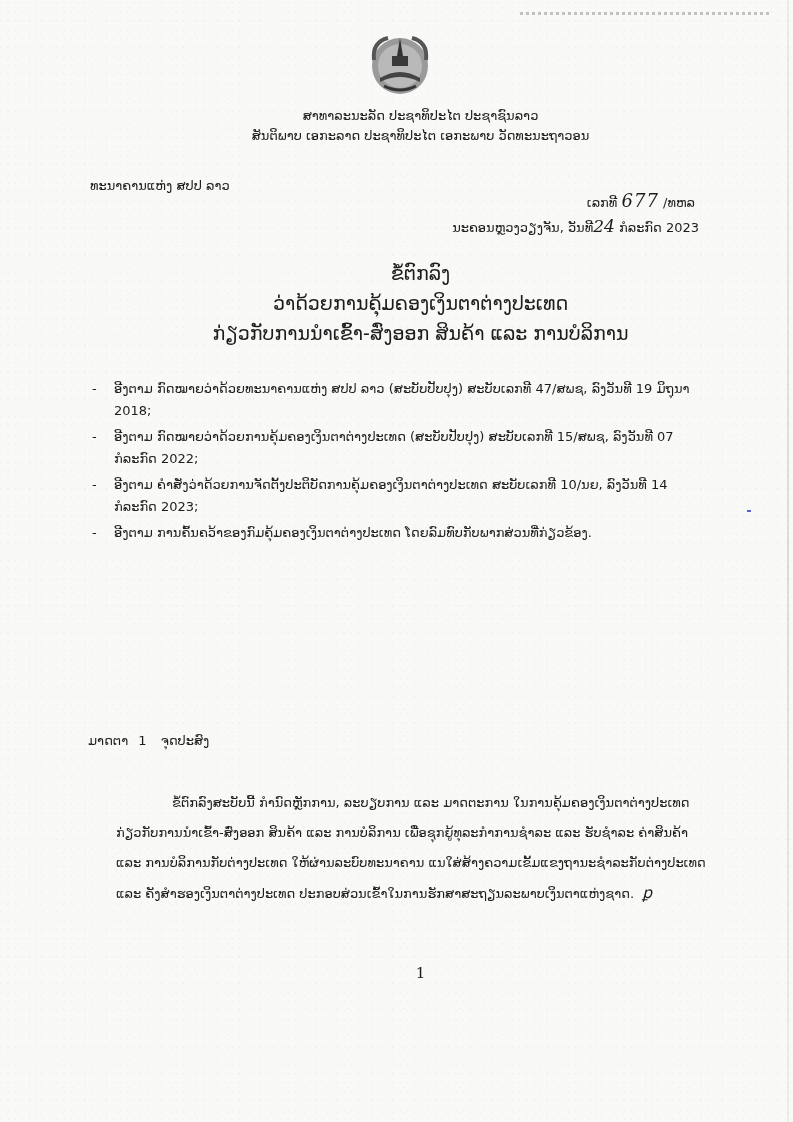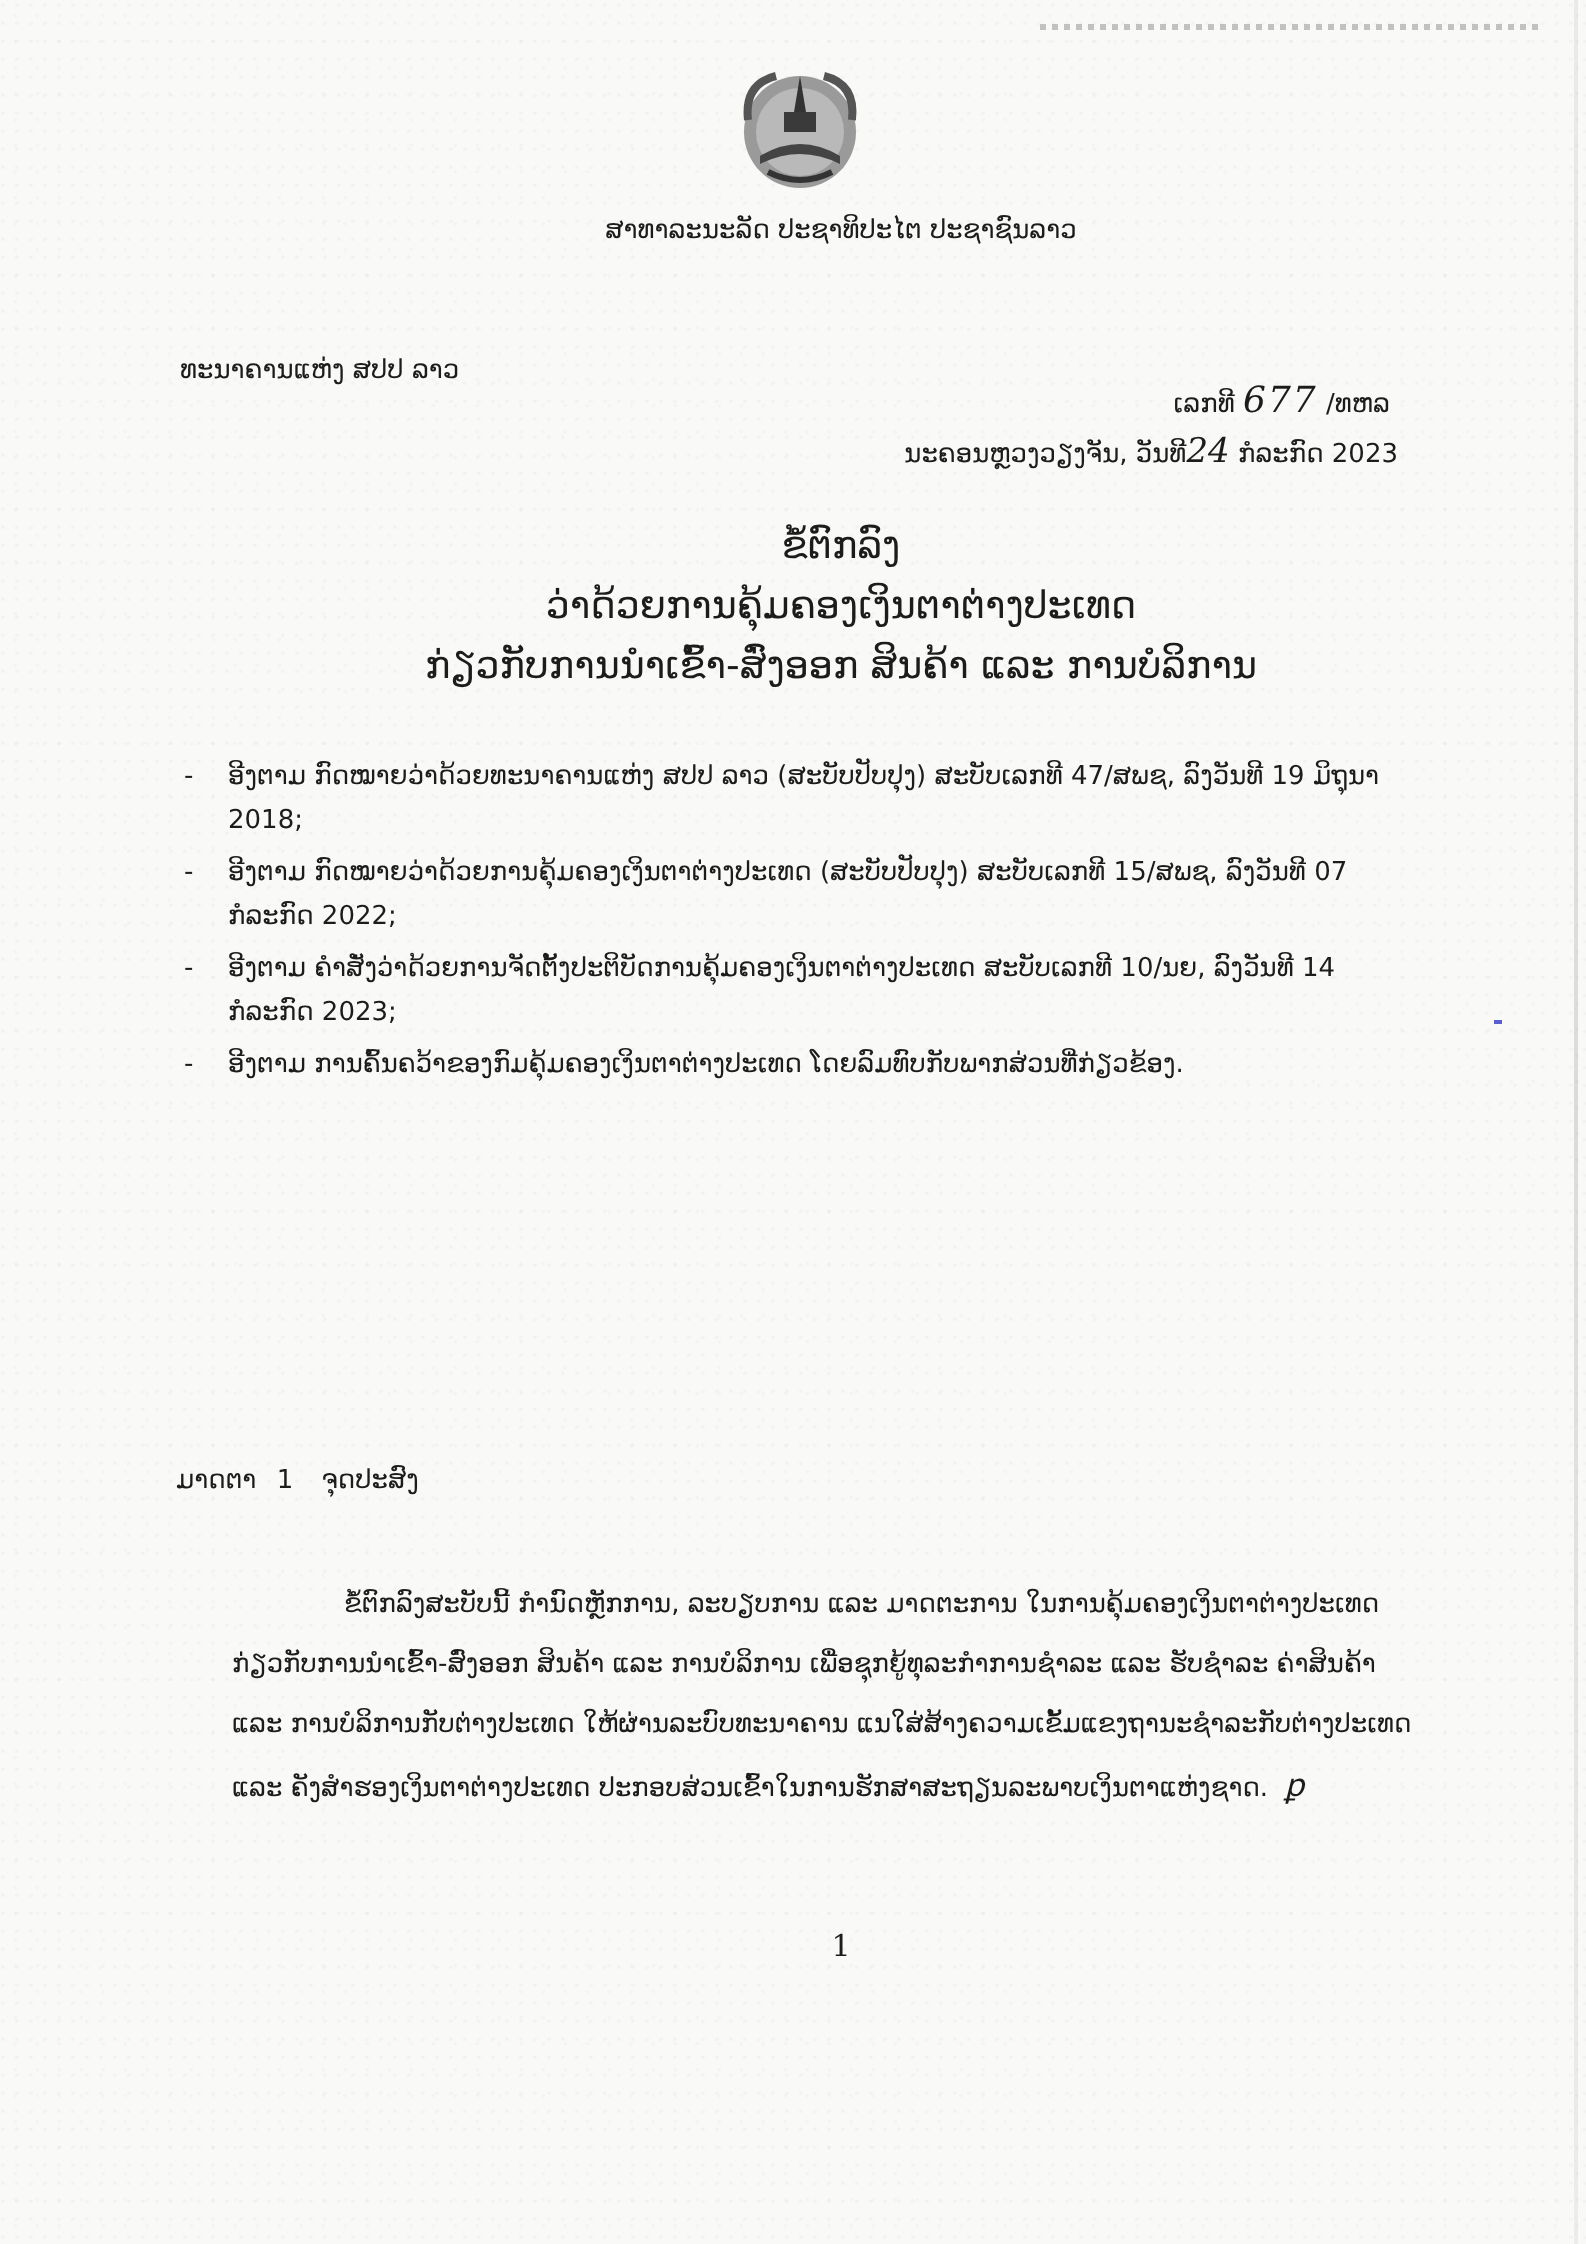--- a/index.html
+++ b/index.html
@@ -70,20 +70,21 @@
     <circle cx="34" cy="36" r="22" fill="#b9b9b9"></circle>
     <path d="M34 8 L37 26 L31 26 Z" fill="#333"></path>
     <rect x="26" y="26" width="16" height="10" fill="#3a3a3a"></rect>
     <path d="M14 48 Q34 36 54 48 L54 52 Q34 42 14 52 Z" fill="#444"></path>
     <path d="M18 56 Q34 64 50 56" stroke="#333" stroke-width="3" fill="none"></path>
     <path d="M8 30 Q6 12 22 8" stroke="#555" stroke-width="4" fill="none"></path>
     <path d="M60 30 Q62 12 46 8" stroke="#555" stroke-width="4" fill="none"></path>
   </svg>
 
   <div class="center hdr1">ສາທາລະນະລັດ ປະຊາທິປະໄຕ ປະຊາຊົນລາວ</div>
+  <div class="center hdr2">ສັນຕິພາບ ເອກະລາດ ປະຊາທິປະໄຕ ເອກະພາບ ວັດທະນະຖາວອນ</div>
 
   <div class="org">ທະນາຄານແຫ່ງ ສປປ ລາວ</div>
 
   <div class="docno">
     <span>ເລກທີ</span>
     <span class="hand">677</span>
     <span>/ທຫລ</span>
   </div>
 
   <div class="place-date">

